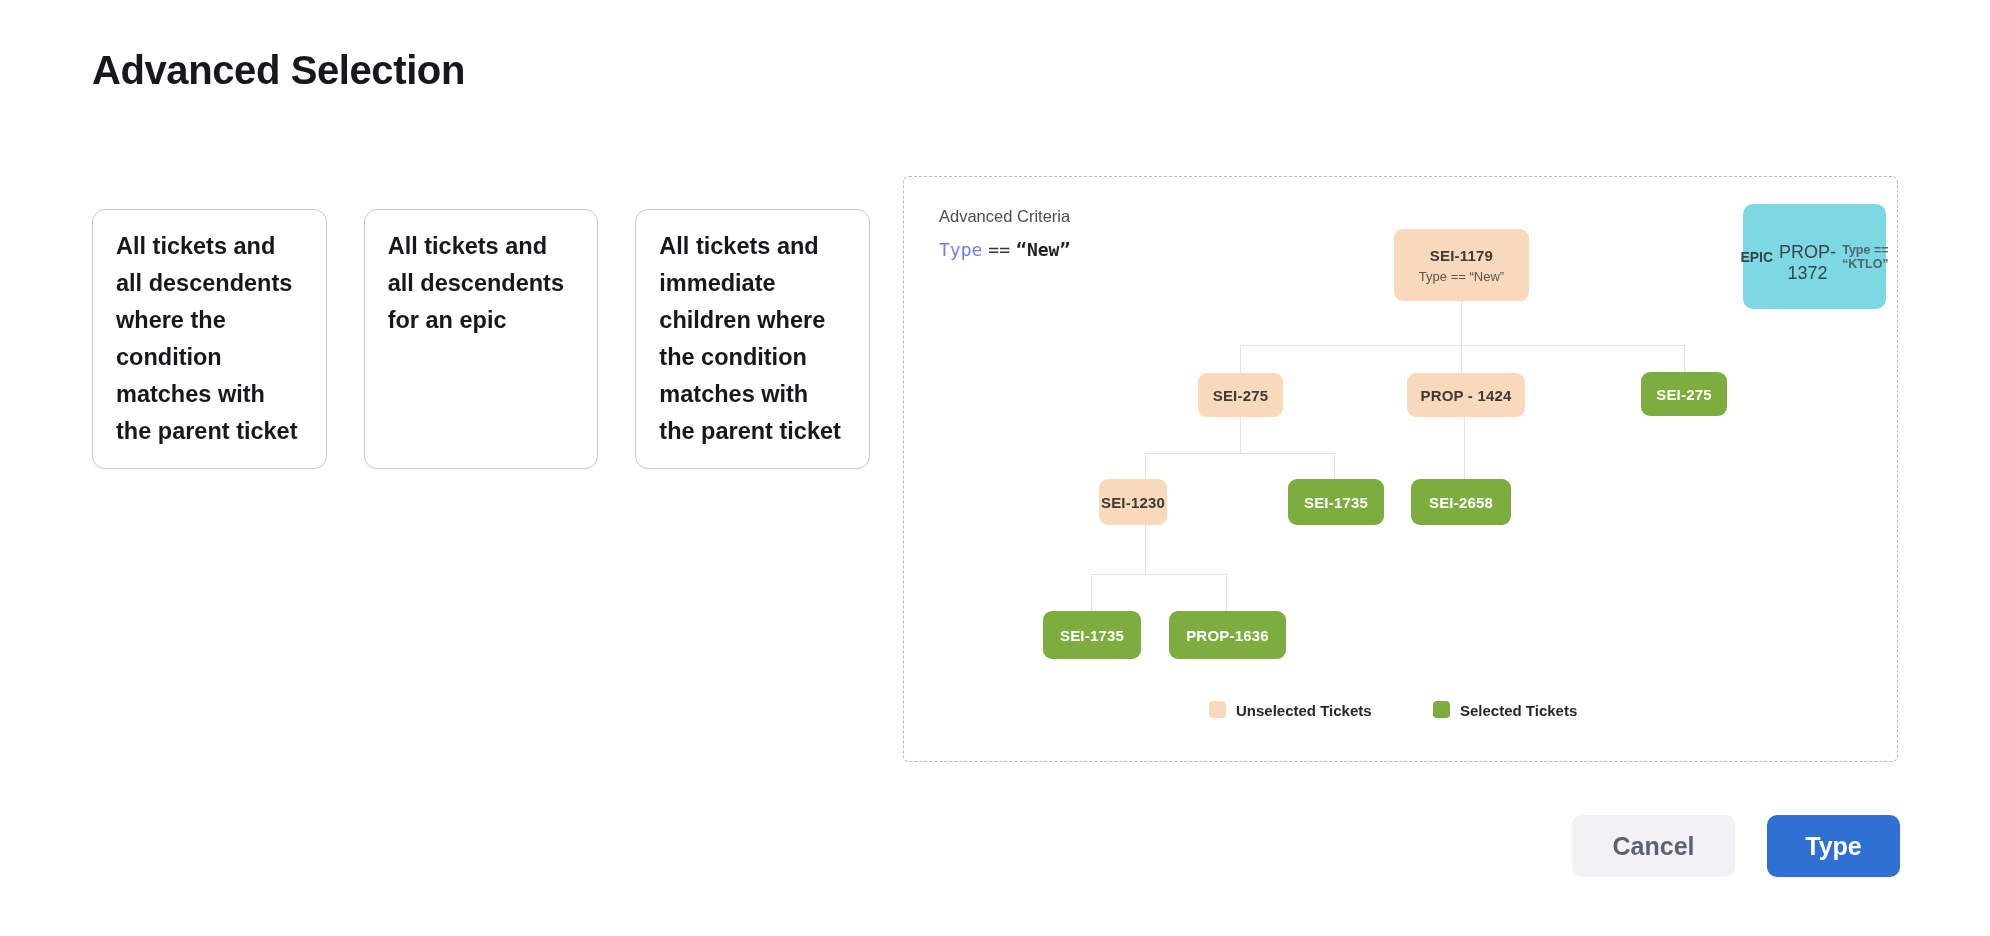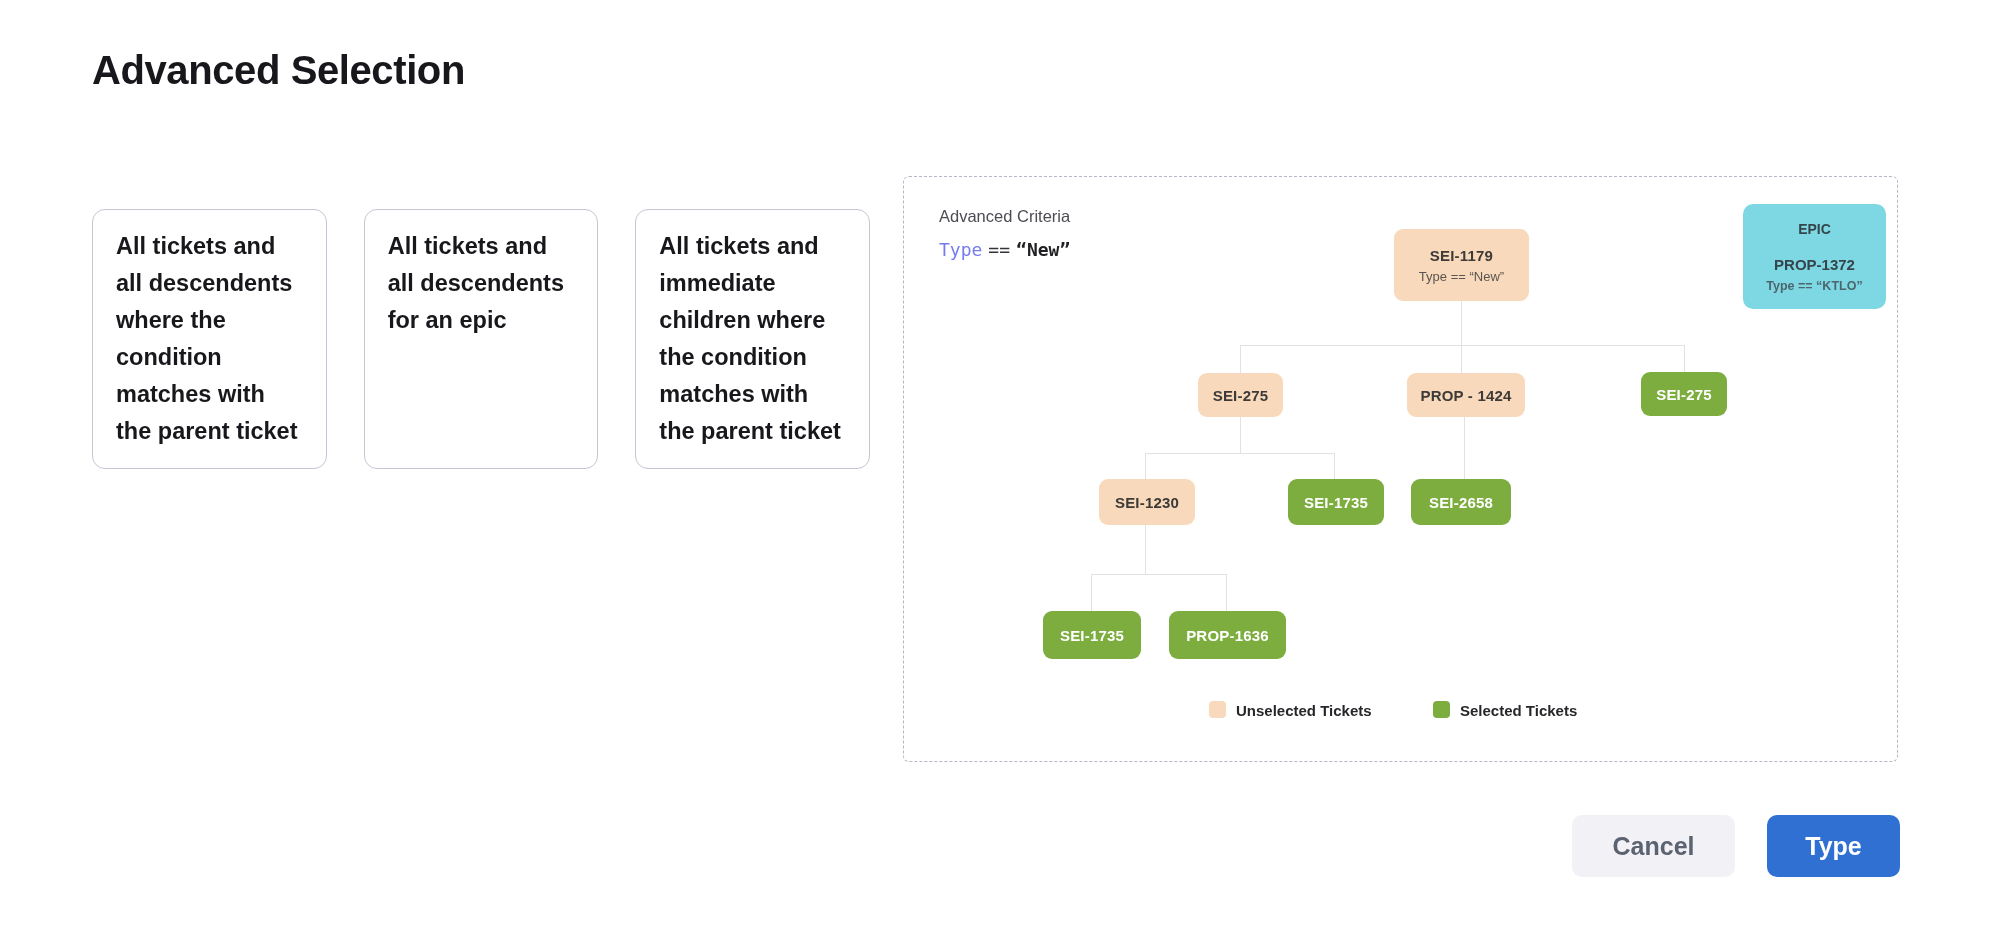--- a/index.html
+++ b/index.html
@@ -43,25 +43,25 @@
     position:absolute; left:35px; top:62px;
     font-family:"DejaVu Sans Mono", monospace; font-size:18px; color:#2b2b31;
   }
   .criteria-field { color:#767bf0; }
   .criteria-op { color:#33333a; padding:0 6px; }
   .criteria-value { color:#1f1f24; font-weight:700; }
 
   .epic-card {
     position:absolute; left:839px; top:27px; width:143px; height:105px;
     background:#7ed8e3; border-radius:10px;
-    display:flex; flex-direction:column; align-items:center; justify-content:center;
+    display:flex; flex-direction:row; align-items:center; justify-content:center;
     gap:6px; color:#35454b; text-align:center;
   }
   .epic-type { font-size:14px; font-weight:700; }
-  .epic-ticket { font-size:15px; font-weight:700;margin-top:13px; }
+  .epic-ticket { font-size:18px; font-weight:400;margin-top:13px; }
   .epic-cond { font-size:12.5px; font-weight:600; color:#4d666d; }
 
   
   .node {
     position:absolute; box-sizing:border-box; border-radius:9px;
     display:flex; flex-direction:column; align-items:center; justify-content:center;
     font-size:15px; font-weight:700; letter-spacing:0.2px; text-align:right;
   }
   .node.peach { background:#f8d9bb; color:#3d3a37; }
   .node.green { background:#7cad3e; color:#ffffff; }
@@ -138,21 +138,21 @@
   <div class="node peach" style="left:294px; top:196px; width:85px; height:44px;">
     <div>SEI-275</div>
   </div>
   <div class="node peach" style="left:503px; top:196px; width:118px; height:44px;">
     <div>PROP - 1424</div>
   </div>
   <div class="node green" style="left:737px; top:195px; width:86px; height:44px;">
     <div>SEI-275</div>
   </div>
 
-  <div class="node peach" style="left:195px; top:302px; width:96px; height:46px;">
+  <div class="node peach" style="left:195px; top:302px; width:68px; height:46px;">
     <div>SEI-1230</div>
   </div>
   <div class="node green" style="left:384px; top:302px; width:96px; height:46px;">
     <div>SEI-1735</div>
   </div>
   <div class="node green" style="left:507px; top:302px; width:100px; height:46px;">
     <div>SEI-2658</div>
   </div>
 
   <div class="node green" style="left:139px; top:434px; width:98px; height:48px;">

